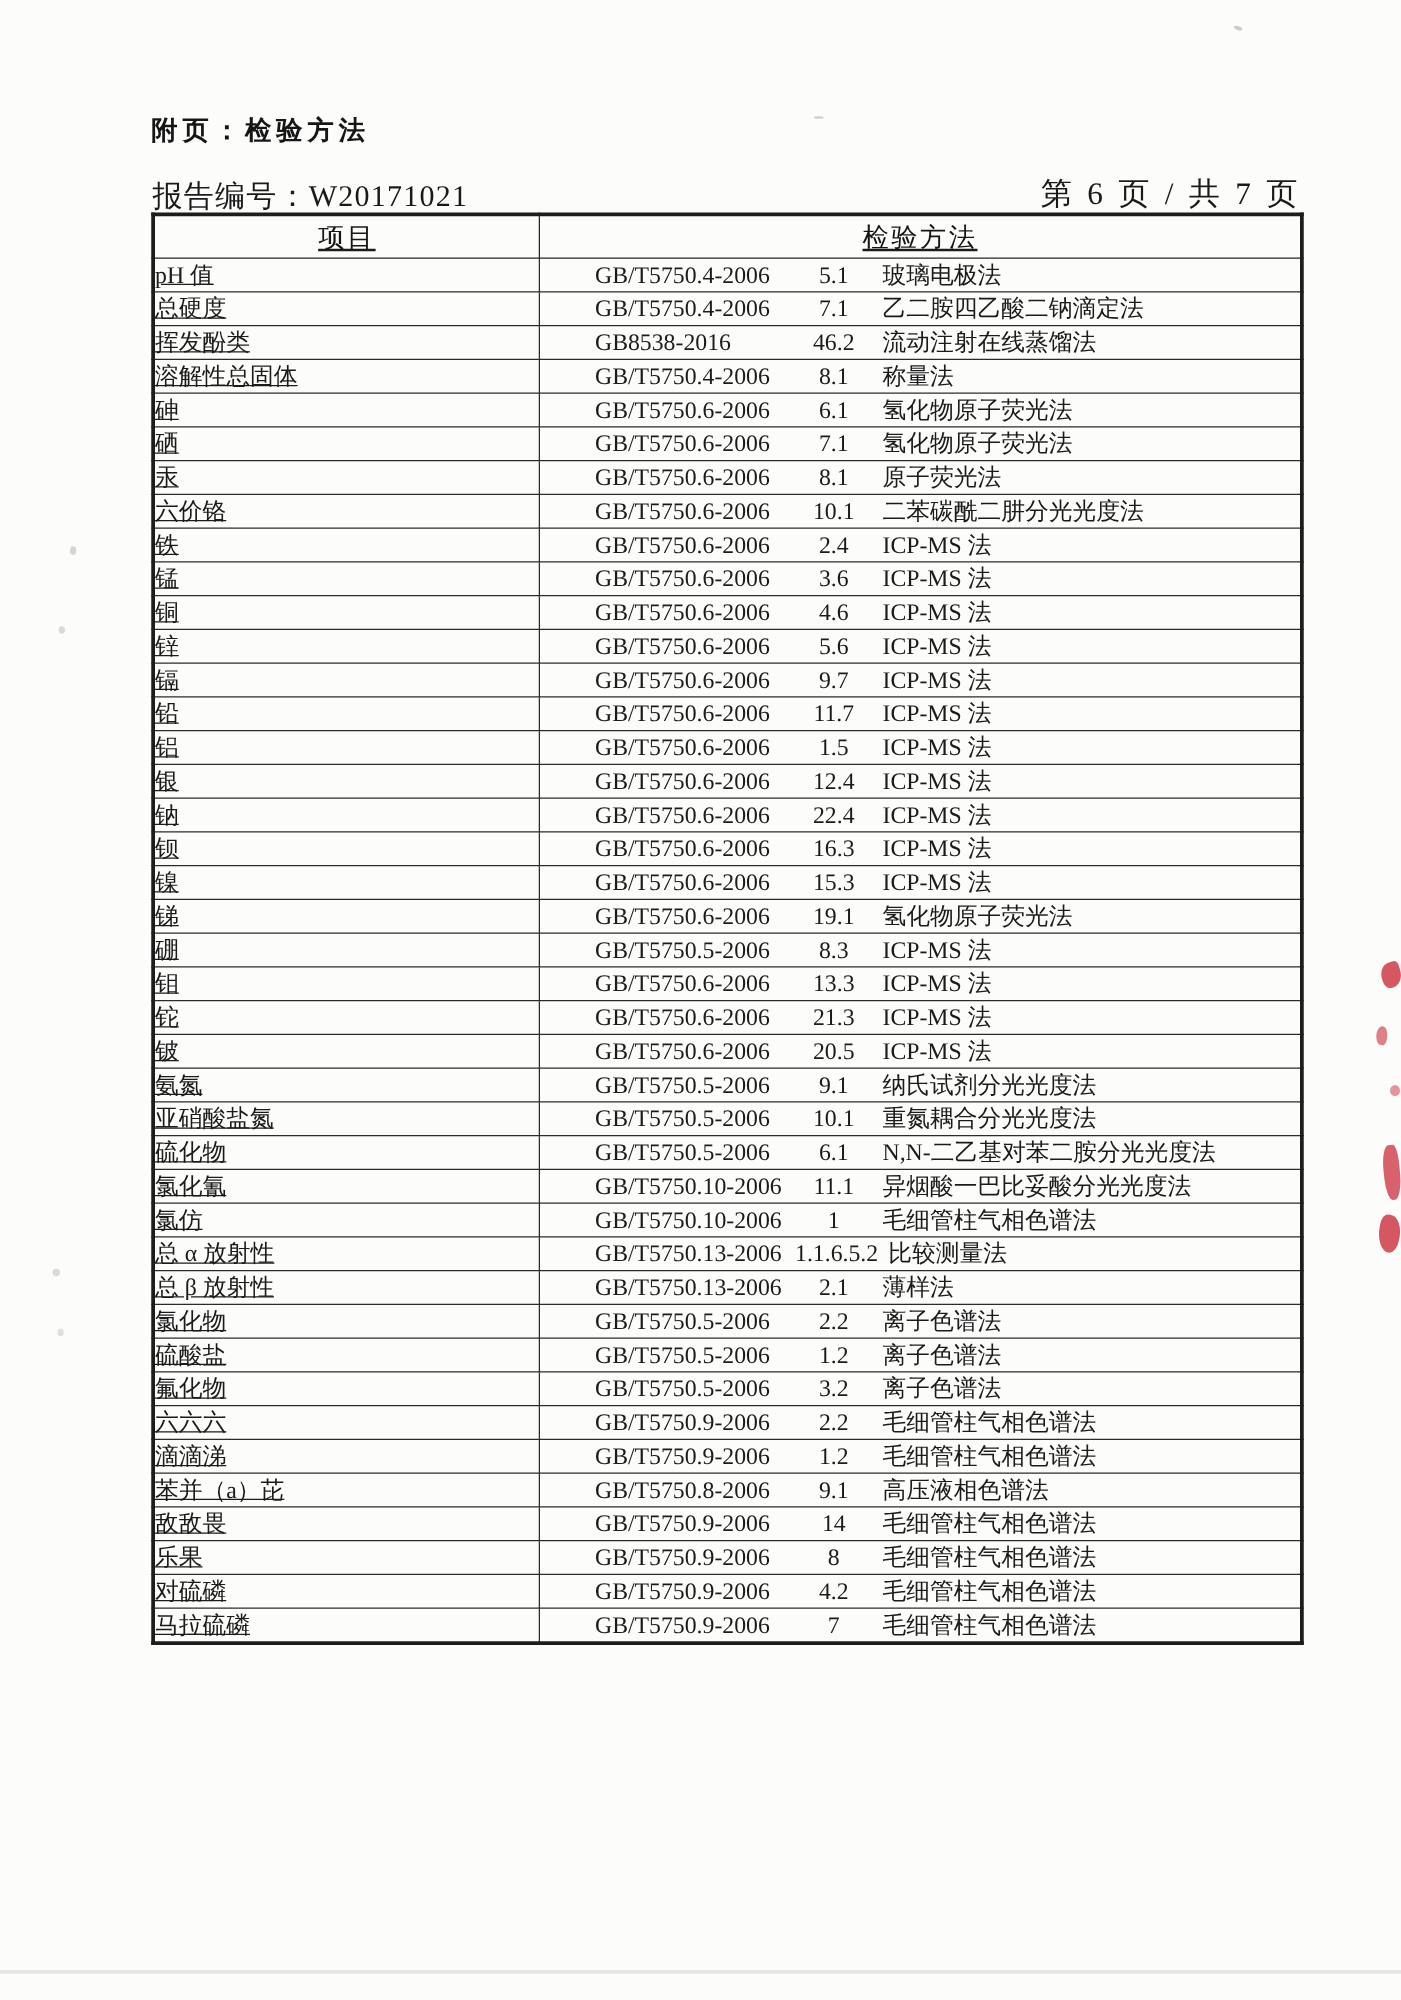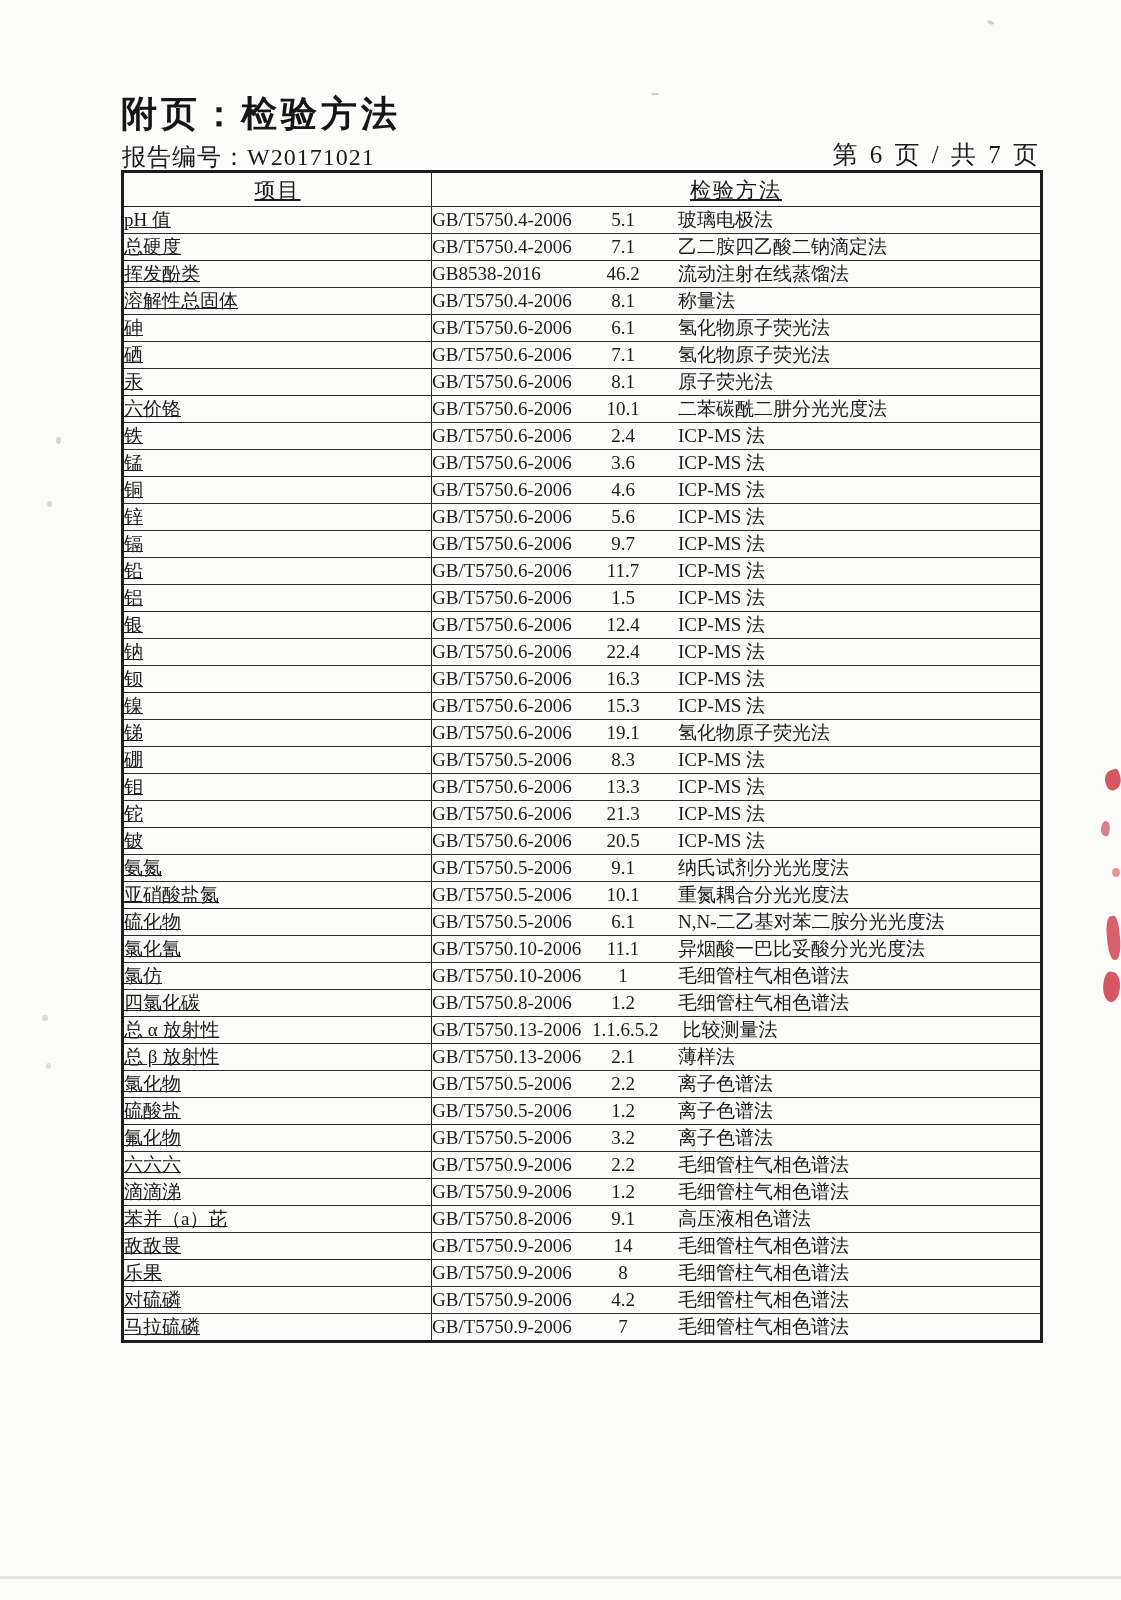--- a/index.html
+++ b/index.html
@@ -6,21 +6,21 @@
   body{
     width:1121px;height:1600px;
     background:#fcfcfa;
     position:relative;
     font-family:"Liberation Serif","DejaVu Serif",serif;
     color:#1c1c1c;
     overflow:hidden;
   }
   .page-title{
     position:absolute;left:121px;top:90px;
-    font-size:36px;font-weight:700;letter-spacing:4px;
+    font-size:21px;font-weight:700;letter-spacing:4px;
     color:#161616;
   }
   .report-line{
     position:absolute;left:122px;top:141px;
     font-size:24px;letter-spacing:1px;color:#1a1a1a;
   }
   .page-indicator{
     position:absolute;top:138px;right:80px;
     font-size:25px;letter-spacing:3px;color:#1a1a1a;
   }
@@ -38,23 +38,23 @@
     letter-spacing:2px;text-align:center;vertical-align:middle;
     border:1.5px solid #262626;border-top:none;padding:0;color:#161616;
   }
   table.methods td{
     height:25.2px;font-size:19px;vertical-align:middle;
     border:1.5px solid #2b2b2b;padding:0;
     white-space:nowrap;overflow:hidden;color:#1b1b1b;
   }
   td.item-cell{padding-left:13px;}
   td.method-cell{padding-left:10px;}
-  .std{display:inline-block;min-width:160px;}
+  .std{display:inline-block;min-width:160px;margin-left:44px;}
   .clause{display:inline-block;min-width:62px;text-align:center;}
-  .mname{display:inline-block;margin-left:24px;}
+  .mname{display:inline-block;margin-left:8px;}
   
   .stamp-mark{position:absolute;background:#cb2d3c;opacity:.8;}
   .sm1{left:1105px;top:770px;width:16px;height:20px;border-radius:55% 20% 60% 35%;transform:rotate(-18deg);}
   .sm2{left:1101px;top:821px;width:9px;height:15px;border-radius:40% 60% 30% 55%;transform:rotate(12deg);opacity:.6;}
   .sm3{left:1107px;top:916px;width:13px;height:44px;border-radius:45% 30% 50% 40%;transform:rotate(-6deg);opacity:.75;}
   .sm4{left:1103px;top:972px;width:17px;height:30px;border-radius:30% 55% 40% 60%;transform:rotate(9deg);}
   .sm5{left:1112px;top:868px;width:8px;height:9px;border-radius:50%;opacity:.5;}
   
   .speck{position:absolute;background:#9a9a96;border-radius:50%;}
   .sp1{left:987px;top:21px;width:7px;height:3px;transform:rotate(20deg);opacity:.5;}
@@ -197,24 +197,20 @@
       </tr>
       <tr>
         <td class="item-cell">氯化氰</td>
         <td class="method-cell"><span class="std">GB/T5750.10-2006</span><span class="clause">11.1</span><span class="mname">异烟酸一巴比妥酸分光光度法</span></td>
       </tr>
       <tr>
         <td class="item-cell">氯仿</td>
         <td class="method-cell"><span class="std">GB/T5750.10-2006</span><span class="clause">1</span><span class="mname">毛细管柱气相色谱法</span></td>
       </tr>
       <tr>
-        <td class="item-cell">四氯化碳</td>
-        <td class="method-cell"><span class="std">GB/T5750.8-2006</span><span class="clause">1.2</span><span class="mname">毛细管柱气相色谱法</span></td>
-      </tr>
-      <tr>
         <td class="item-cell">总 α 放射性</td>
         <td class="method-cell"><span class="std">GB/T5750.13-2006</span><span class="clause">1.1.6.5.2</span><span class="mname">比较测量法</span></td>
       </tr>
       <tr>
         <td class="item-cell">总 β 放射性</td>
         <td class="method-cell"><span class="std">GB/T5750.13-2006</span><span class="clause">2.1</span><span class="mname">薄样法</span></td>
       </tr>
       <tr>
         <td class="item-cell">氯化物</td>
         <td class="method-cell"><span class="std">GB/T5750.5-2006</span><span class="clause">2.2</span><span class="mname">离子色谱法</span></td>

